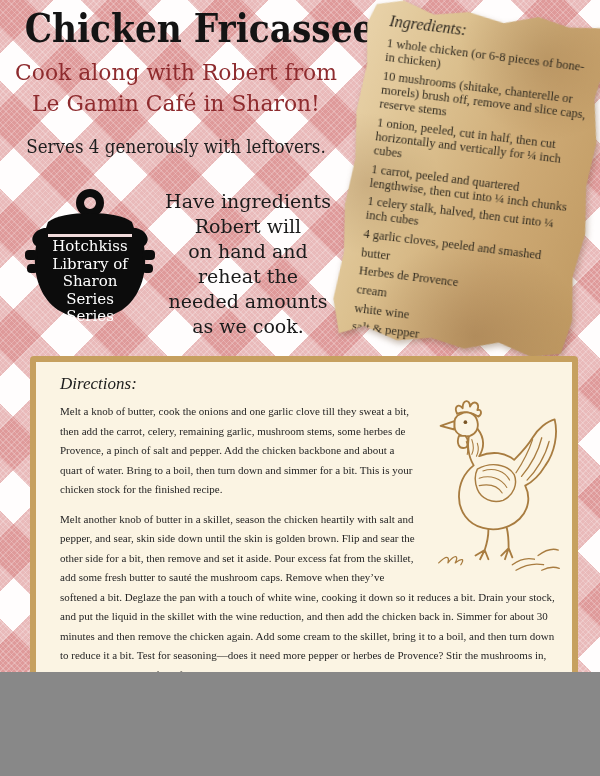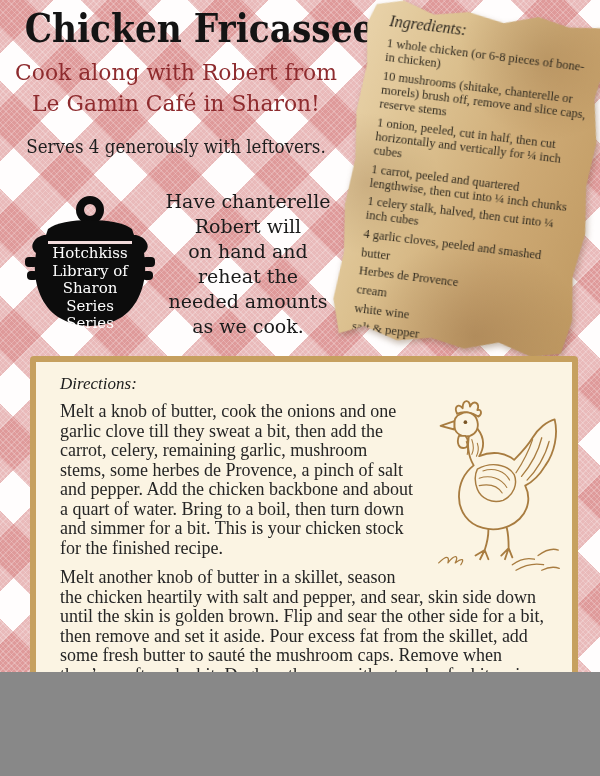--- a/index.html
+++ b/index.html
@@ -21,21 +21,21 @@
   .subtitle{
     position:absolute;top:57px;left:0;width:352px;text-align:center;
     font-family:"DejaVu Serif",serif;font-size:23px;line-height:31px;color:#8e2b2e;
     transform:scaleX(.95);transform-origin:50% 50%;
   }
   .serves{
     position:absolute;top:136px;left:0;width:352px;text-align:center;
     font-family:"DejaVu Serif",serif;font-size:18px;color:#1e1e1e;
     transform:scaleX(.93);transform-origin:50% 50%;
   }
-  .pot{position:absolute;left:24px;top:195px;width:132px;height:142px;}
+  .pot{position:absolute;left:24px;top:188px;width:132px;height:142px;}
   .pot svg{position:absolute;left:0;top:0;width:100%;height:100%;}
   .pot-text{
     position:absolute;left:14px;right:14px;top:50px;text-align:center;color:#ffffff;
     font-family:"DejaVu Serif",serif;font-size:15px;line-height:17.5px;
   }
   .note{
     position:absolute;left:152px;top:189px;width:192px;text-align:center;
     font-family:"DejaVu Serif",serif;font-size:19px;line-height:25px;color:#1b1b1b;
   }
   .paper-wrap{
@@ -56,21 +56,21 @@
   .paper-heading{font-style:italic;font-size:16px;margin:0 0 6px 0;color:#2d2820;}
   .paper ul{list-style:none;margin:0;padding:0;}
   .paper li{font-size:12.5px;line-height:1.13;margin:0 0 4.5px 0;}
   .dbox{
     position:absolute;left:30px;top:356px;width:548px;min-height:404px;box-sizing:border-box;
     background:#fbf4e3;border:6px solid #c6a05f;border-radius:4px;z-index:3;
     padding:10px 16px 12px 24px;color:#252525;
   }
   .dhead{font-style:italic;font-size:17px;margin:2px 0 8px 0;color:#1d1d1d;}
   .chicken{float:right;width:138px;height:182px;margin:-6px -6px 2px 8px;}
-  .dbox p{font-size:18px;line-height:19.5px;margin:0 0 10px 0;text-align:left;}
+  .dbox p{font-size:11px;line-height:19.5px;margin:0 0 10px 0;text-align:left;}
   .serve{font-size:18px;margin-top:4px;}
 </style>
 </head>
 <body>
 
 <div class="page">
 
   <div class="title">Chicken Fricassee</div>
 
   <div class="subtitle">
@@ -94,21 +94,21 @@
     <div class="pot-text">
       <div>Hotchkiss</div>
       <div>Library of</div>
       <div>Sharon</div>
       <div>Series</div>
       <div>Series</div>
     </div>
   </div>
 
   <div class="note">
-    <div>Have chanterelle</div>
+    <div>Have ingredients</div>
     <div>Robert will</div>
     <div>on hand and</div>
     <div>reheat the</div>
     <div>needed amounts</div>
     <div>as we cook.</div>
   </div>
 
   <div class="paper-wrap">
     <div class="paper">
       <div class="paper-heading">Ingredients:</div>

